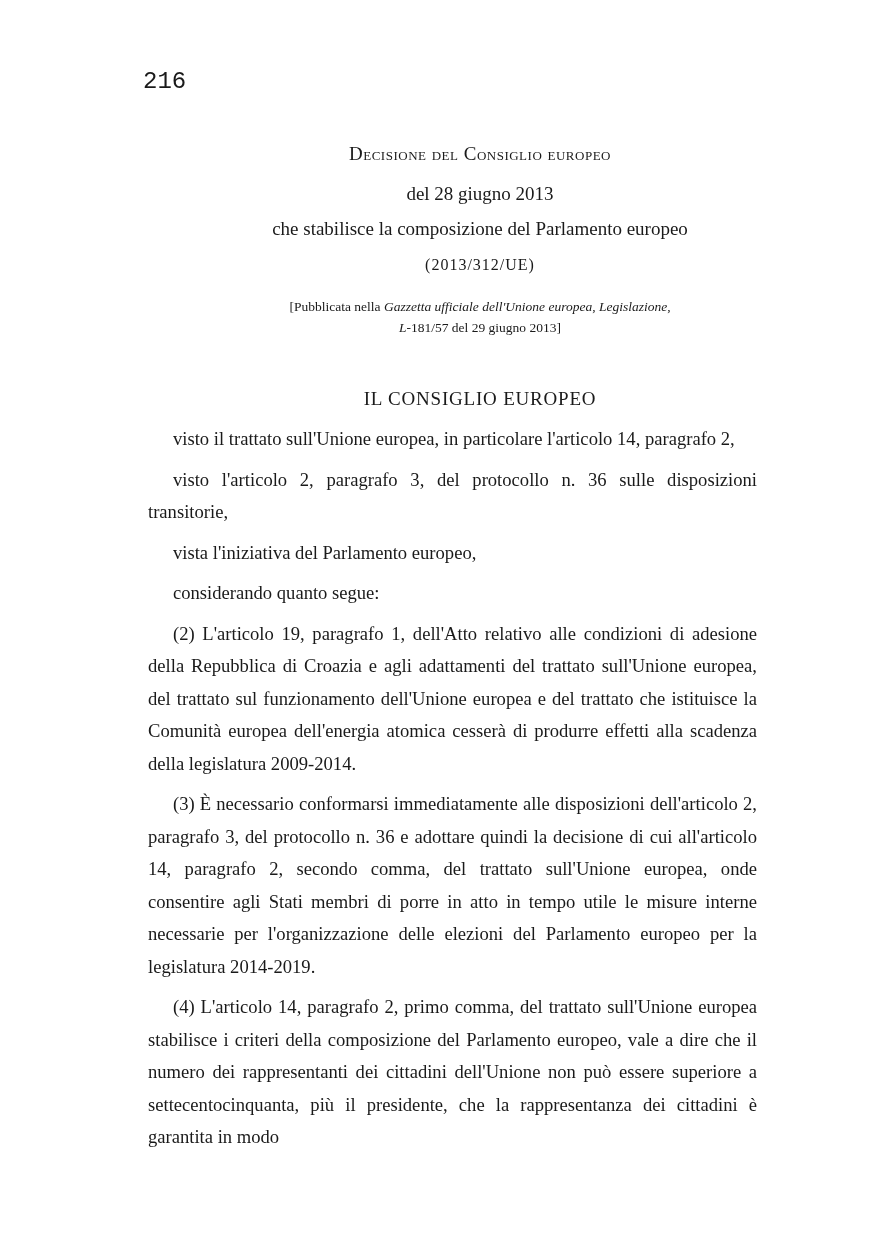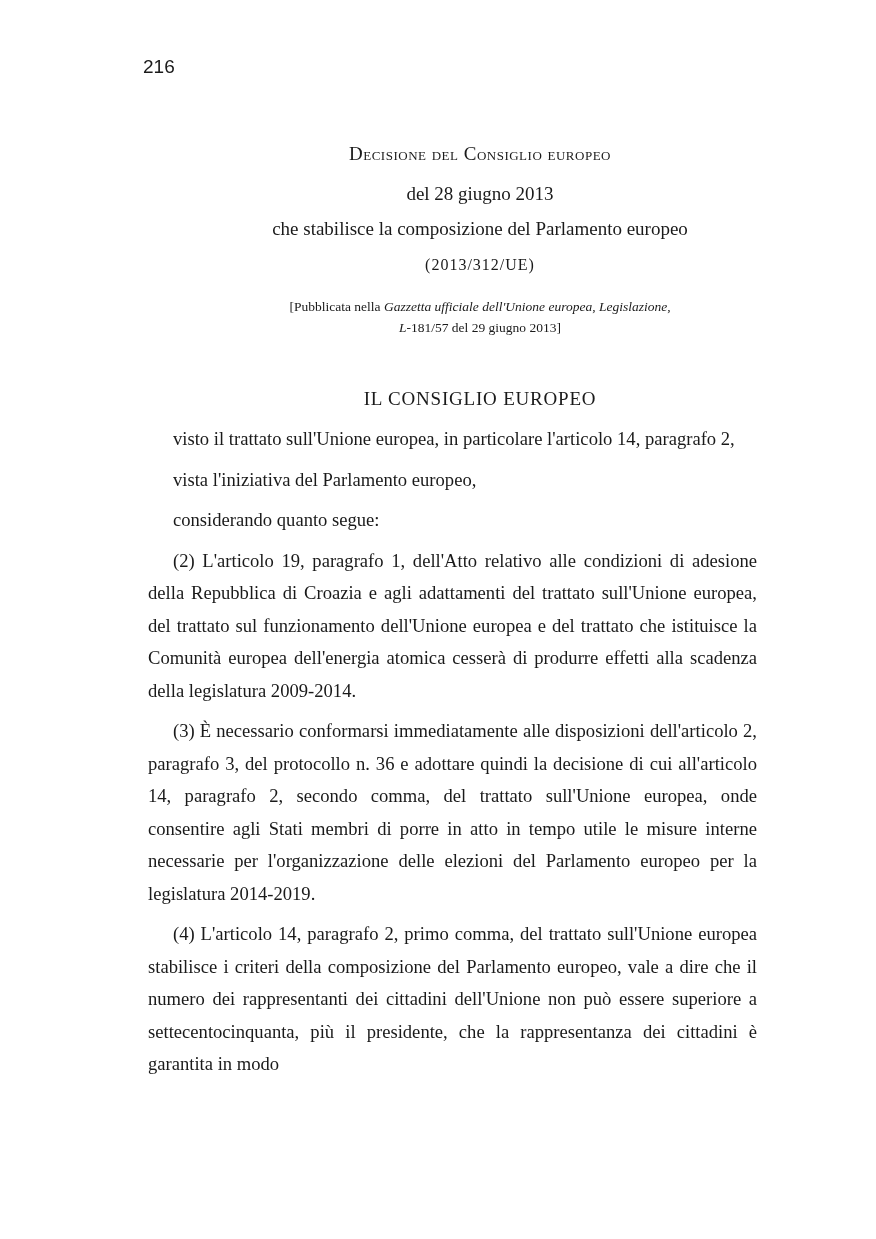--- a/index.html
+++ b/index.html
@@ -1,18 +1,18 @@
 <!DOCTYPE html>
 <html><head>
   <meta charset="utf-8">
   <style>
     html, body { margin: 0; padding: 0; background: #ffffff; }
     body { width: 876px; height: 1239px; position: relative; overflow: hidden;
            font-family: "DejaVu Serif", "Liberation Serif", serif; color: #1a1a1a; }
-    .page-number { position: absolute; left: 143px; top: 56px; font-size: 19px; font-family: Liberation Sans, sans-serif; }
+    .page-number { position: absolute; left: 143px; top: 68px; font-size: 24px; font-family: Liberation Mono, monospace; }
     .title-block { position: absolute; left: 0; width: 876px; text-align: center; font-family: "Liberation Serif", serif; }
     .title-1 { top: 143px; font-size: 19px; font-variant: small-caps; letter-spacing: 0.5px; left: 42px; }
     .title-2 { top: 183px; font-size: 19px; left: 42px; }
     .title-3 { top: 218px; font-size: 19px; left: 42px; }
     .title-4 { top: 256px; font-size: 16px; letter-spacing: 1px; left: 42px; }
     .pub-note { position: absolute; left: 42px; width: 876px; text-align: center; font-family: "Liberation Serif", serif; font-size: 13.5px; line-height: 21px; top: 296px; }
     .pub-note i { font-style: italic; }
     .heading { position: absolute; top: 388px; left: 42px; width: 876px; text-align: center; font-family: "Liberation Serif", serif; font-size: 19px; letter-spacing: 0.8px; }
     .body { position: absolute; left: 148px; width: 624px; top: 423px; font-family: "Liberation Serif", serif; font-size: 18.6px; line-height: 32.5px; text-align: justify; }
     .body p { margin: 0 15px 8px 0; text-indent: 25px; hyphens: manual; }
@@ -29,18 +29,19 @@
 
 <div class="pub-note">
   <span>[Pubblicata nella </span><i>Gazzetta ufficiale dell'Unione europea</i><span>, </span><i>Legislazione</i><span>,</span><br>
   <i>L</i><span>-181/57 del 29 giugno 2013]</span>
 </div>
 
 <div class="heading">IL CONSIGLIO EUROPEO</div>
 
 <div class="body">
   <p>visto il trattato sull'Unione europea, in particolare l'articolo 14, paragrafo 2,</p>
+  <p>visto l'articolo 2, paragrafo 3, del protocollo n. 36 sulle disposizioni transitorie,</p>
   <p>vista l'iniziativa del Parlamento europeo,</p>
   <p>considerando quanto segue:</p>
   <p>(2) L'articolo 19, paragrafo 1, dell'Atto relativo alle condizioni di adesione della Repubblica di Croazia e agli adattamenti del trattato sull'Unione europea, del trattato sul funzionamento dell'Unione europea e del trattato che istituisce la Comunità europea dell'energia atomica cesserà di produrre effetti alla scadenza della legislatura 2009-2014.</p>
   <p>(3) È necessario conformarsi immediatamente alle disposizioni dell'articolo 2, paragrafo 3, del protocollo n. 36 e adottare quindi la decisione di cui all'articolo 14, paragrafo 2, secondo comma, del trattato sull'Unione europea, onde consentire agli Stati membri di porre in atto in tempo utile le misure interne necessarie per l'organizzazione delle elezioni del Parlamento europeo per la legislatura 2014-2019.</p>
   <p>(4) L'articolo 14, paragrafo 2, primo comma, del trattato sull'Unione europea stabilisce i criteri della composizione del Parlamento europeo, vale a dire che il numero dei rappresentanti dei cittadini dell'Unione non può essere superiore a settecentocinquanta, più il presidente, che la rappresentanza dei cittadini è garantita in modo</p>
 </div>
 
 </body></html>

